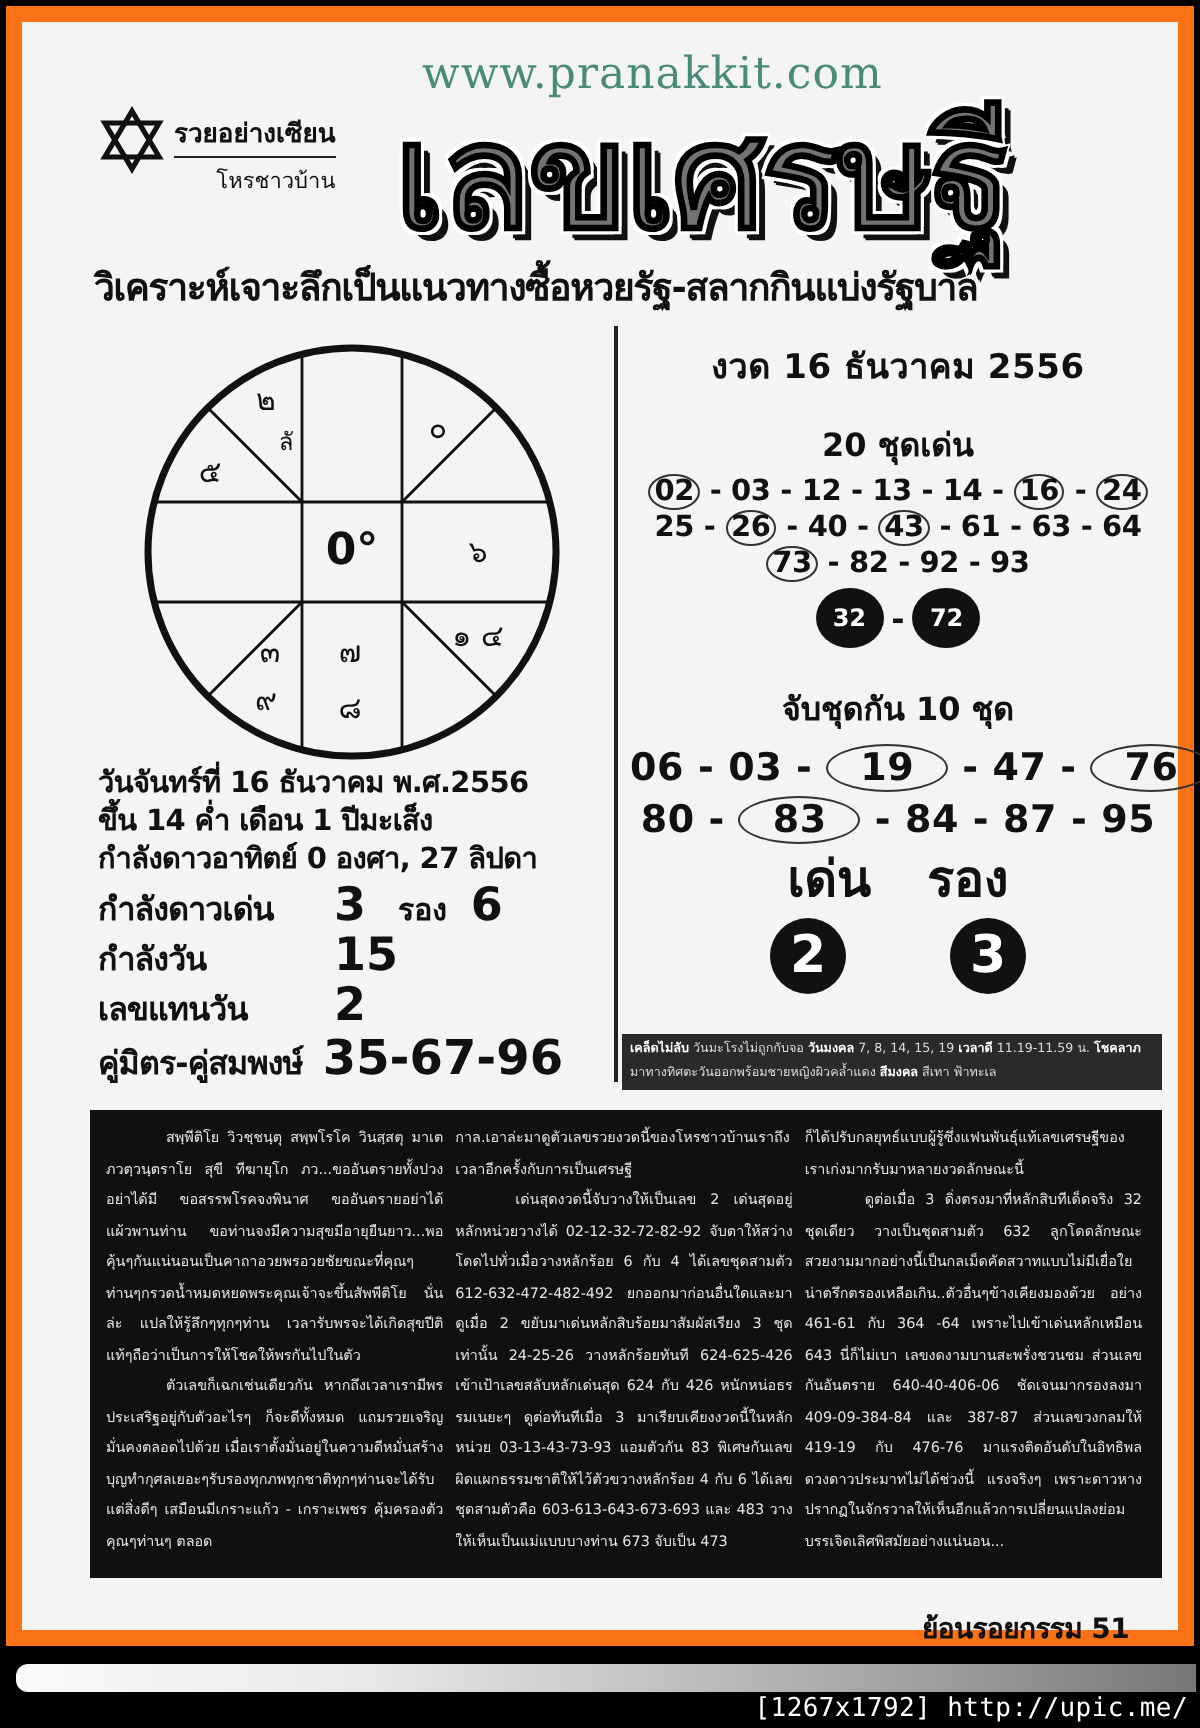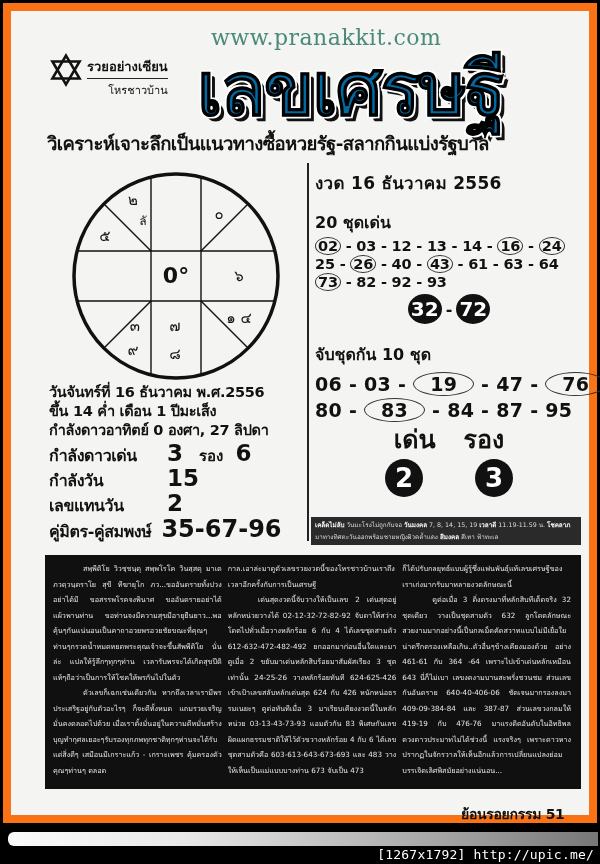--- a/index.html
+++ b/index.html
@@ -27,21 +27,21 @@
   }
   .brand { position: absolute; left: 38px; top: 42px; display: flex; align-items: flex-start; gap: 4px; }
   .brand svg { width: 34px; height: 34px; }
   .brand-text { display: flex; flex-direction: column; margin-top: 3px; }
   .brand-title { font-size: 13px; font-weight: bold; border-bottom: 1.5px solid #222; padding-bottom: 1px; }
   .brand-sub { font-size: 11px; text-align: right; margin-top: 2px; }
 
   .masthead {
     position: absolute; left: 186px; top: 36px; width: 380px; height: 84px;
     font-family: "DejaVu Sans", sans-serif; font-weight: bold; font-size: 74px;
-    line-height: 84px; letter-spacing: -2px; color: #0369a1;
+    line-height: 84px; letter-spacing: -2px; color: #737373;
     text-shadow: 2px 2px 0 #fff, -2px -2px 0 #fff, 2px -2px 0 #fff, -2px 2px 0 #fff,
                  4px 4px 0 #111, 5px 5px 0 #111;
     -webkit-text-stroke: 1px #000;
   }
   .tagline {
     position: absolute; left: 36px; top: 118px; font-size: 18.5px; font-weight: bold;
     letter-spacing: -0.6px; white-space: nowrap;
   }
 
   
@@ -60,29 +60,29 @@
   .info { position: absolute; left: 38px; top: 372px; width: 258px; }
   .info-line { font-size: 14.5px; font-weight: bold; line-height: 19px; white-space: nowrap; letter-spacing: -0.3px; }
   .stat-row { display: flex; align-items: baseline; height: 25px; white-space: nowrap; }
   .stat-label { font-size: 16px; font-weight: bold; width: 118px; letter-spacing: -0.4px; }
   .stat-value { font-size: 23px; font-weight: bold; }
   .stat-mid { font-size: 15px; font-weight: bold; margin: 0 12px 0 16px; }
   .stat-row.big .stat-label { width: auto; margin-right: 10px; }
   .stat-row.big .stat-value { font-size: 24px; }
 
   
-  .right { position: absolute; left: 304px; top: 158px; width: 268px; }
+  .right { position: absolute; left: 304px; top: 158px; width: 268px; text-align: center; }
   .draw-title { font-size: 17px; font-weight: bold; margin-bottom: 14px; letter-spacing: 0.3px; }
   .sets-title { font-size: 16px; font-weight: bold; margin-bottom: 2px; }
   .num-line { font-size: 14.5px; font-weight: bold; line-height: 18px; white-space: nowrap; letter-spacing: -0.2px; }
   .circ { display: inline-block; border: 1.2px solid #333; border-radius: 50%; padding: 0 2px; line-height: 16px; }
   .black-pair { margin-top: 3px; display: flex; justify-content: center; align-items: center; gap: 4px; }
   .black-ball {
     width: 34px; height: 30px; border-radius: 50%; background: #111; color: #fff;
-    font-weight: bold; font-size: 20px; display: flex; align-items: center; justify-content: center;
+    font-weight: bold; font-size: 12px; display: flex; align-items: center; justify-content: center;
   }
   .pair-title { font-size: 16px; font-weight: bold; margin-top: 18px; margin-bottom: 4px; }
   .pair-line { font-size: 19px; font-weight: bold; line-height: 26px; white-space: nowrap; letter-spacing: 0.3px; }
   .pair-line .circ { line-height: 22px; padding: 0 16px; }
   .lead-labels { display: flex; justify-content: center; gap: 28px; font-size: 25px; font-weight: bold; margin-top: 2px; line-height: 30px; }
   .lead-balls { display: flex; justify-content: center; gap: 52px; margin-top: 4px; }
   .lead-ball {
     width: 38px; height: 38px; border-radius: 50%; background: #111; color: #fff;
     font-size: 26px; font-weight: bold; display: flex; align-items: center; justify-content: center;
   }

